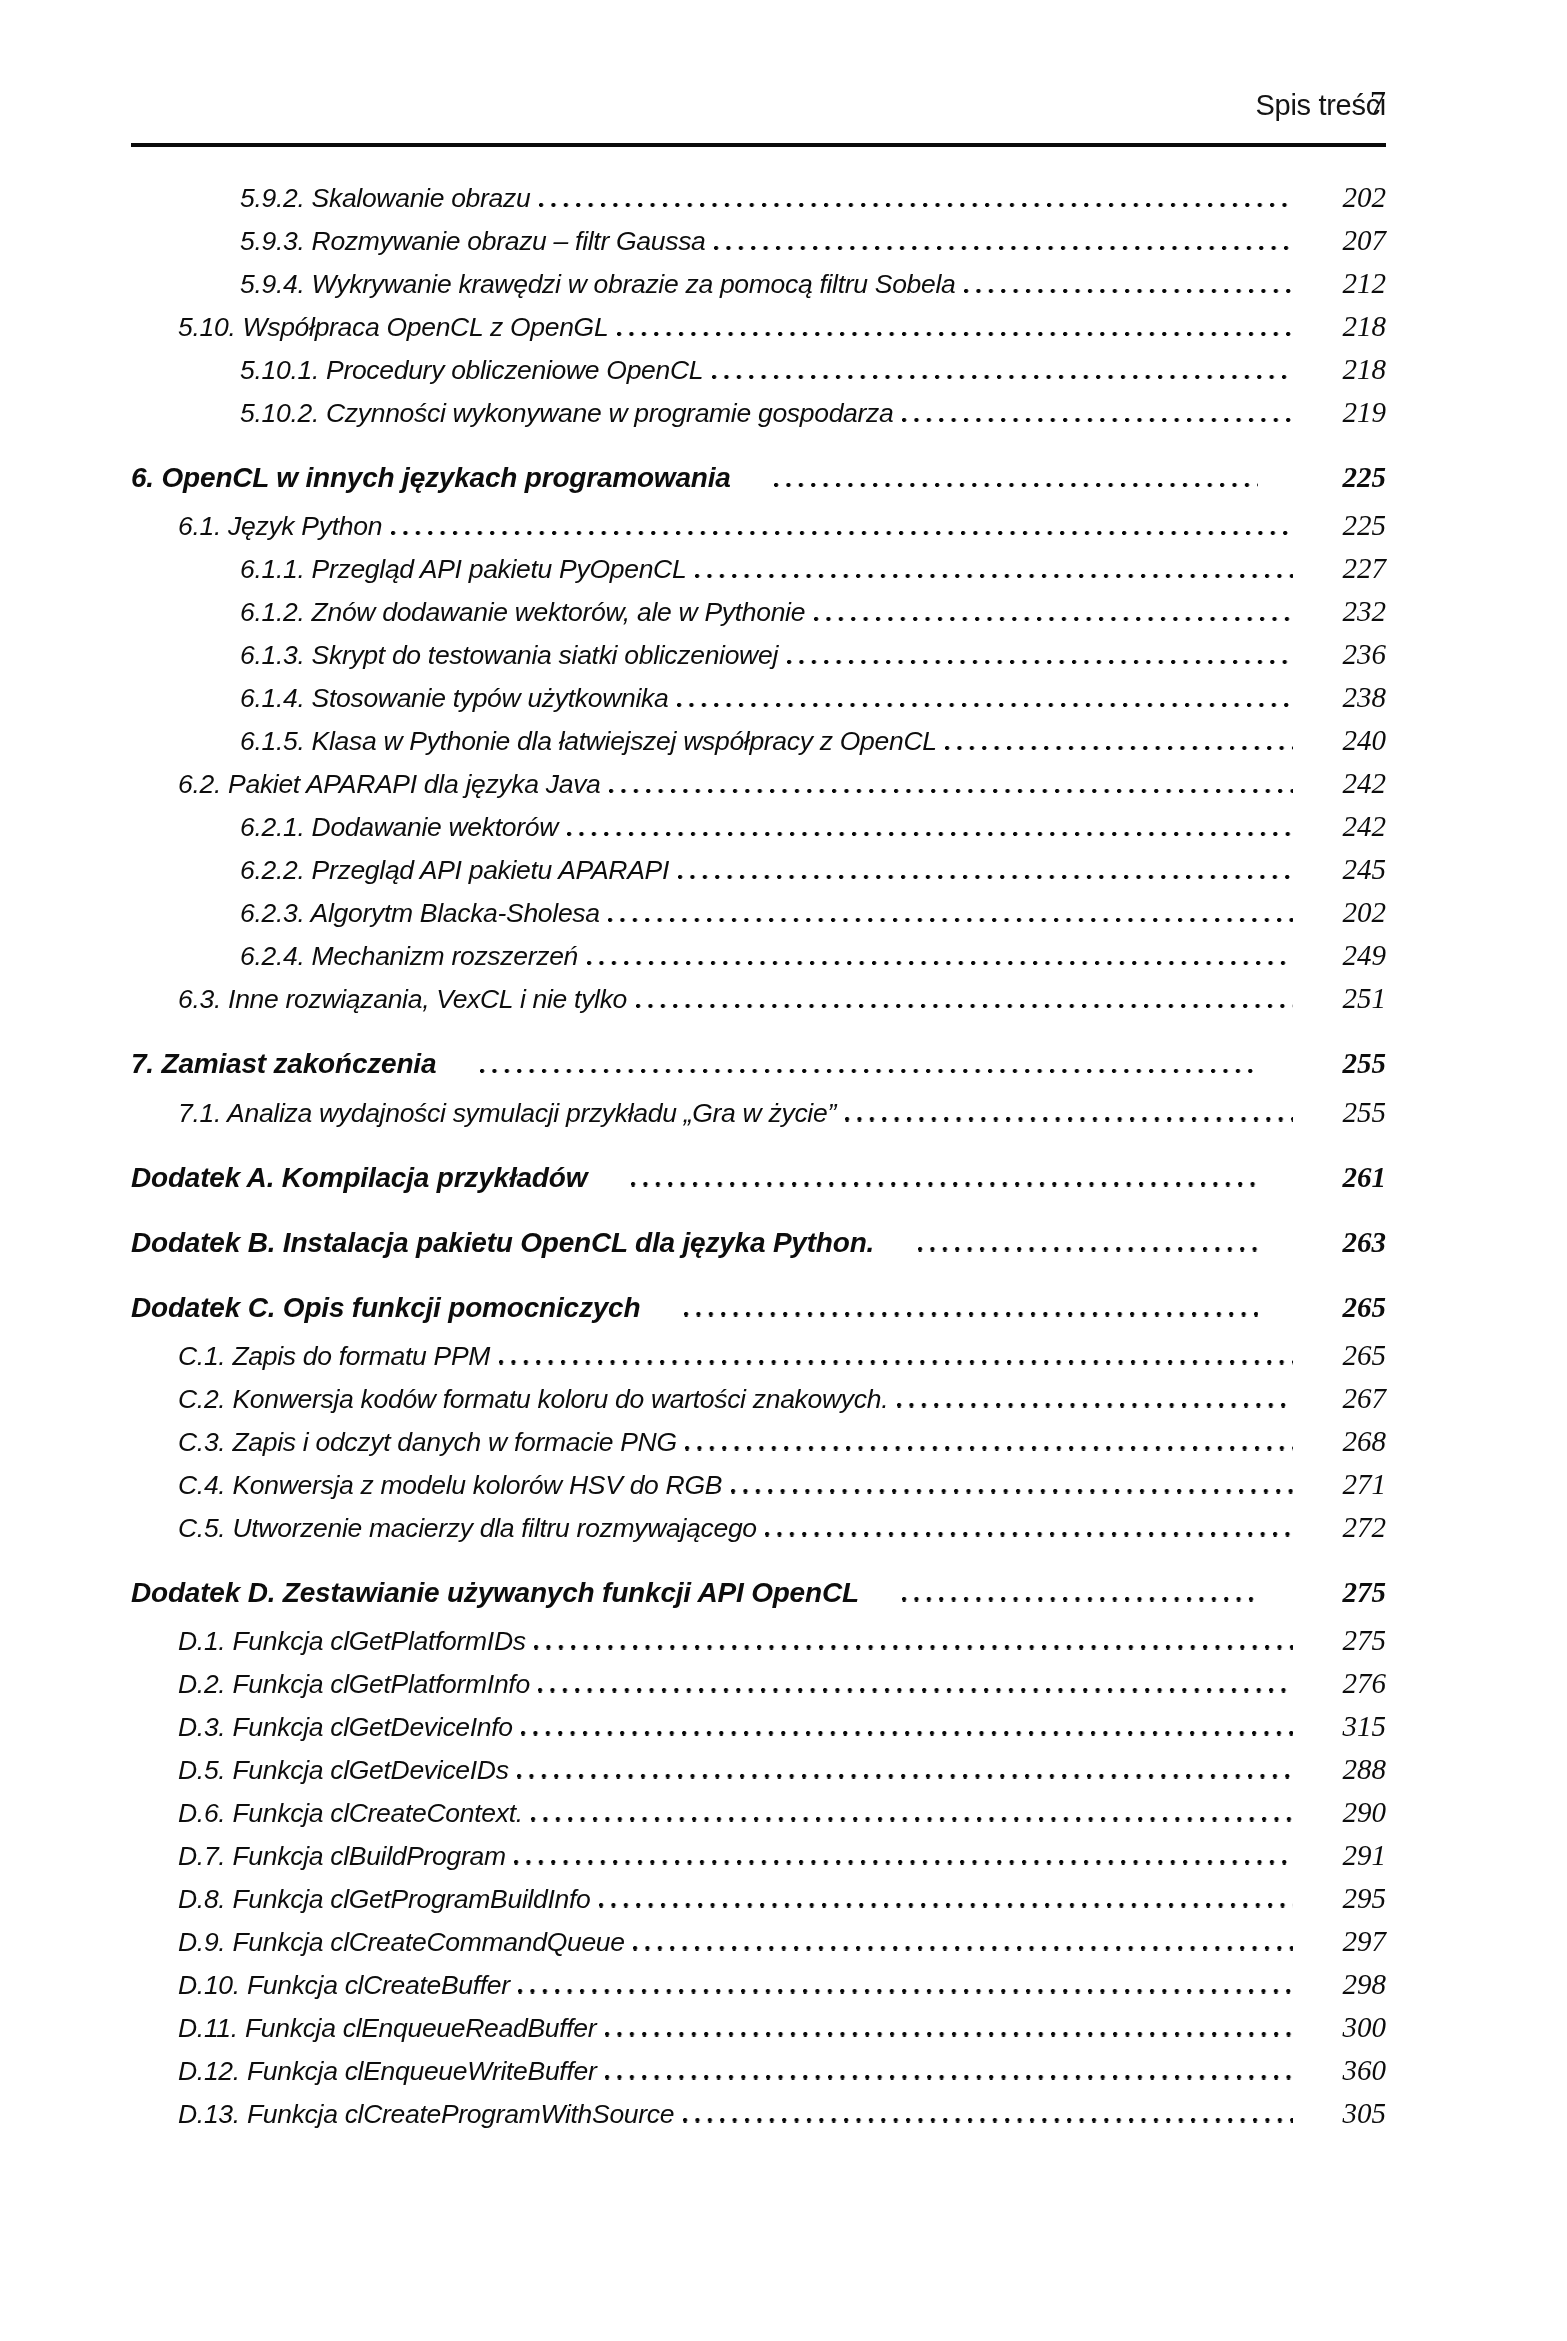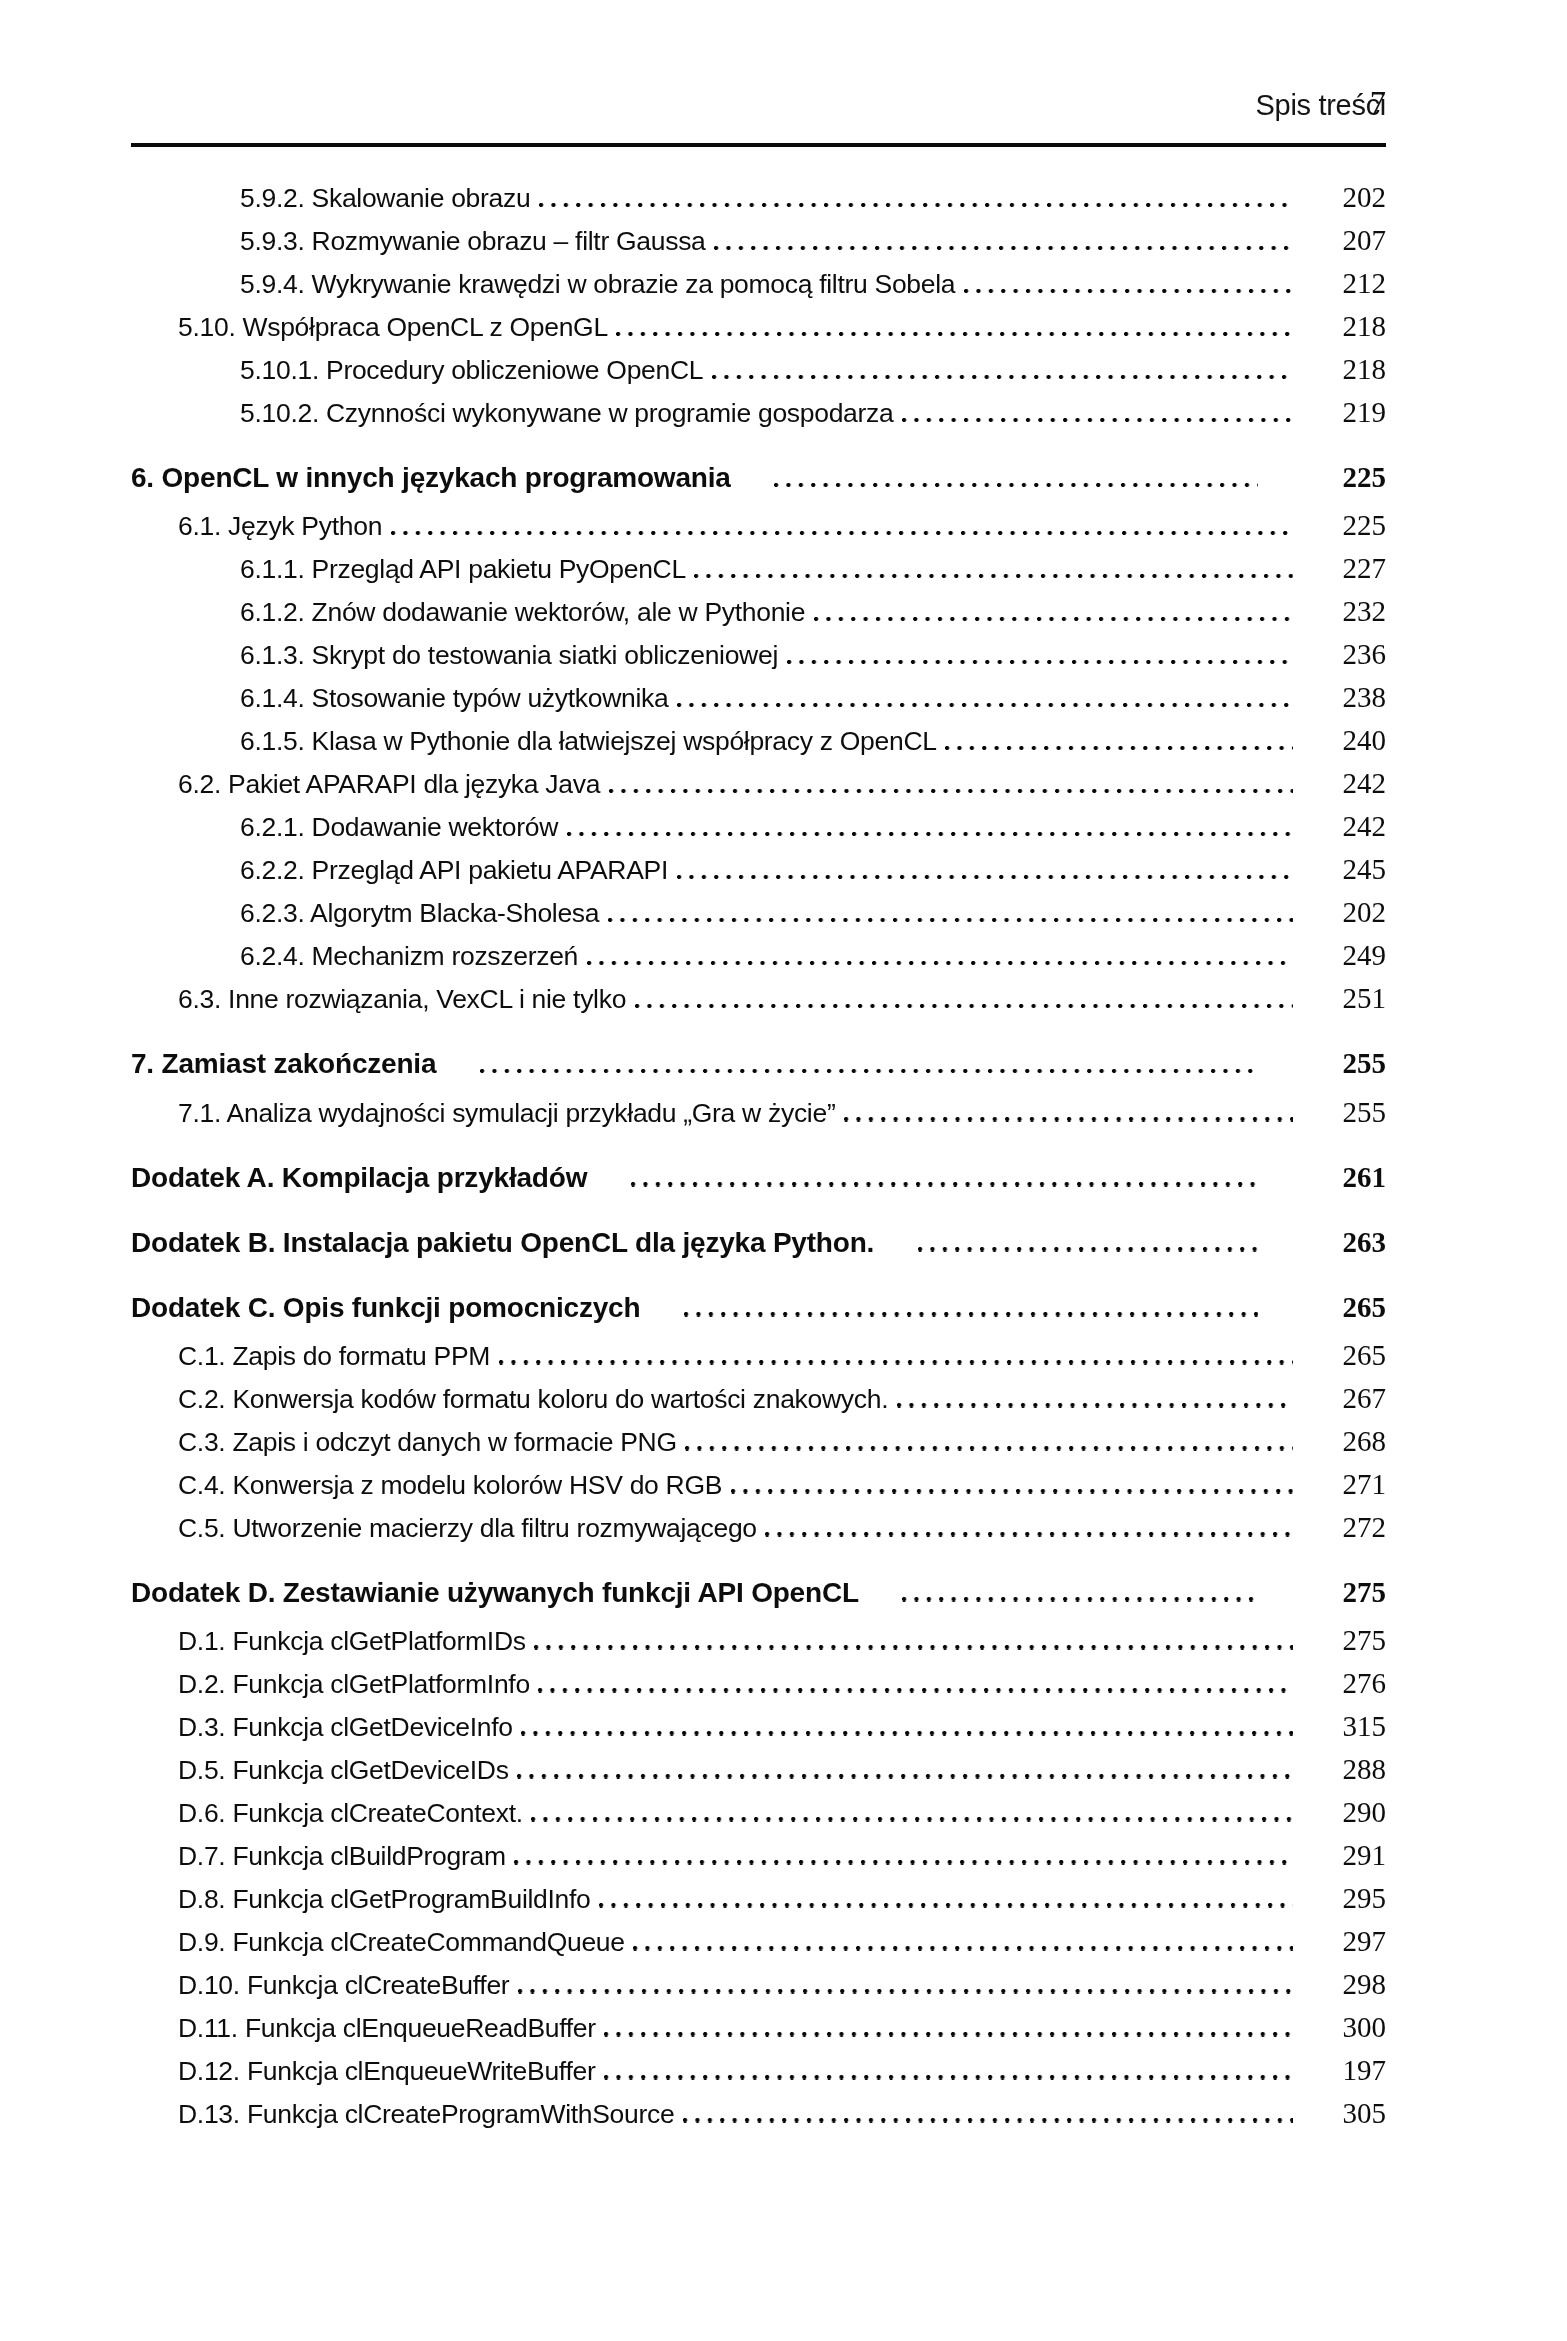--- a/index.html
+++ b/index.html
@@ -39,20 +39,21 @@
     color: #111;
   }
   .header-rule {
     margin-top: 15.4px;
     border: 0;
     border-top: 4.3px solid #0a0a0a;
     width: 100%;
   }
   .toc {
     margin-top: 34px;
+    font-style: italic;
   }
   .entry {
     display: flex;
     align-items: baseline;
     height: 43px;
     font-size: 26.5px;
     letter-spacing: -0.3px;
     white-space: nowrap;
   }
   .entry.level-1 { padding-left: 0; }
@@ -291,21 +292,21 @@
         <span class="page-num">298</span>
       </div>
       <div class="entry level-2">
         <span class="label">D.11. Funkcja clEnqueueReadBuffer</span>
         <span class="leader"></span>
         <span class="page-num">300</span>
       </div>
       <div class="entry level-2">
         <span class="label">D.12. Funkcja clEnqueueWriteBuffer</span>
         <span class="leader"></span>
-        <span class="page-num">197</span>
+        <span class="page-num">360</span>
       </div>
       <div class="entry level-2">
         <span class="label">D.13. Funkcja clCreateProgramWithSource</span>
         <span class="leader"></span>
         <span class="page-num">305</span>
       </div>
     </div>
 </div>
 
 

